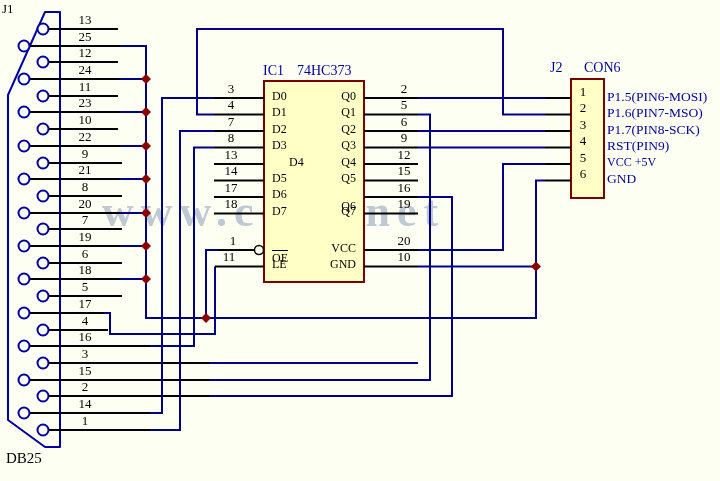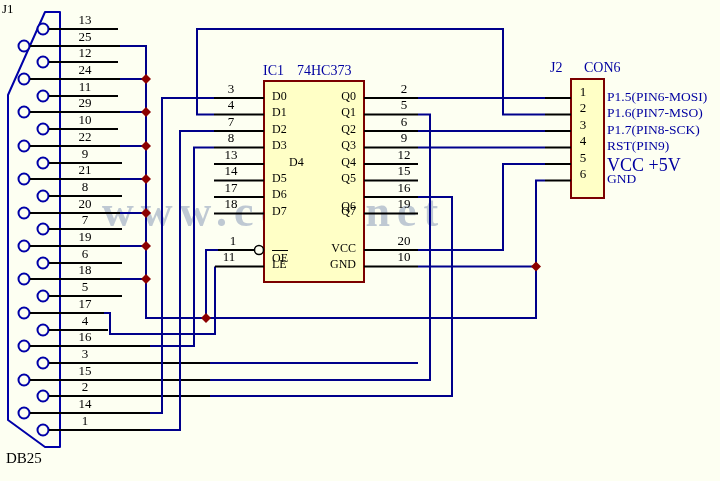--- a/index.html
+++ b/index.html
@@ -179,21 +179,21 @@
   </svg>
 
   <div class="lbl" style="left:2px;top:2px;">J1</div>
   <div class="lbl" style="left:6px;top:451px;font-size:15px;">DB25</div>
 
   <div class="lbl num" style="left:74px;top:13px;width:22px;">13</div>
   <div class="lbl num" style="left:74px;top:30px;width:22px;">25</div>
   <div class="lbl num" style="left:74px;top:46px;width:22px;">12</div>
   <div class="lbl num" style="left:74px;top:63px;width:22px;">24</div>
   <div class="lbl num" style="left:74px;top:80px;width:22px;">11</div>
-  <div class="lbl num" style="left:74px;top:96px;width:22px;">29</div>
+  <div class="lbl num" style="left:74px;top:96px;width:22px;">23</div>
   <div class="lbl num" style="left:74px;top:113px;width:22px;">10</div>
   <div class="lbl num" style="left:74px;top:130px;width:22px;">22</div>
   <div class="lbl num" style="left:74px;top:147px;width:22px;">9</div>
   <div class="lbl num" style="left:74px;top:163px;width:22px;">21</div>
   <div class="lbl num" style="left:74px;top:180px;width:22px;">8</div>
   <div class="lbl num" style="left:74px;top:197px;width:22px;">20</div>
   <div class="lbl num" style="left:74px;top:213px;width:22px;">7</div>
   <div class="lbl num" style="left:74px;top:230px;width:22px;">19</div>
   <div class="lbl num" style="left:74px;top:247px;width:22px;">6</div>
   <div class="lbl num" style="left:74px;top:263px;width:22px;">18</div>
@@ -261,16 +261,16 @@
   <div class="lbl num" style="left:576px;top:101px;width:14px;">2</div>
   <div class="lbl num" style="left:576px;top:118px;width:14px;">3</div>
   <div class="lbl num" style="left:576px;top:134px;width:14px;">4</div>
   <div class="lbl num" style="left:576px;top:151px;width:14px;">5</div>
   <div class="lbl num" style="left:576px;top:167px;width:14px;">6</div>
 
   <div class="lbl blue" style="left:607px;top:90px;font-size:13.5px;">P1.5(PIN6-MOSI)</div>
   <div class="lbl blue" style="left:607px;top:106px;font-size:13.5px;">P1.6(PIN7-MSO)</div>
   <div class="lbl blue" style="left:607px;top:123px;font-size:13.5px;">P1.7(PIN8-SCK)</div>
   <div class="lbl blue" style="left:607px;top:139px;font-size:13.5px;">RST(PIN9)</div>
-  <div class="lbl blue" style="left:607px;top:156px;font-size:18px;">VCC +5V</div>
+  <div class="lbl blue" style="left:607px;top:156px;font-size:12px;">VCC +5V</div>
   <div class="lbl blue" style="left:607px;top:172px;font-size:13.5px;">GND</div>
 
 </div>
 
 </body></html>

